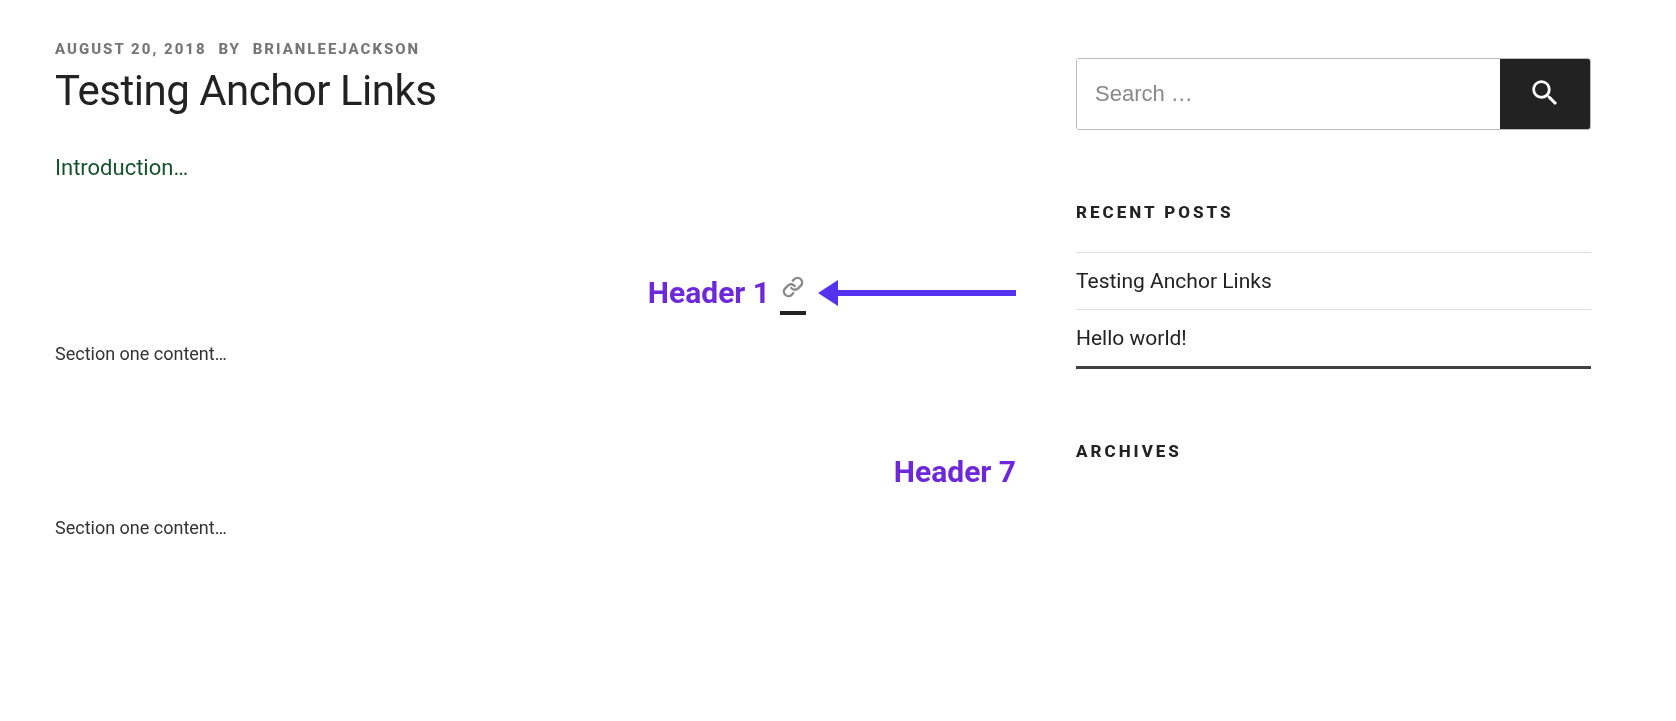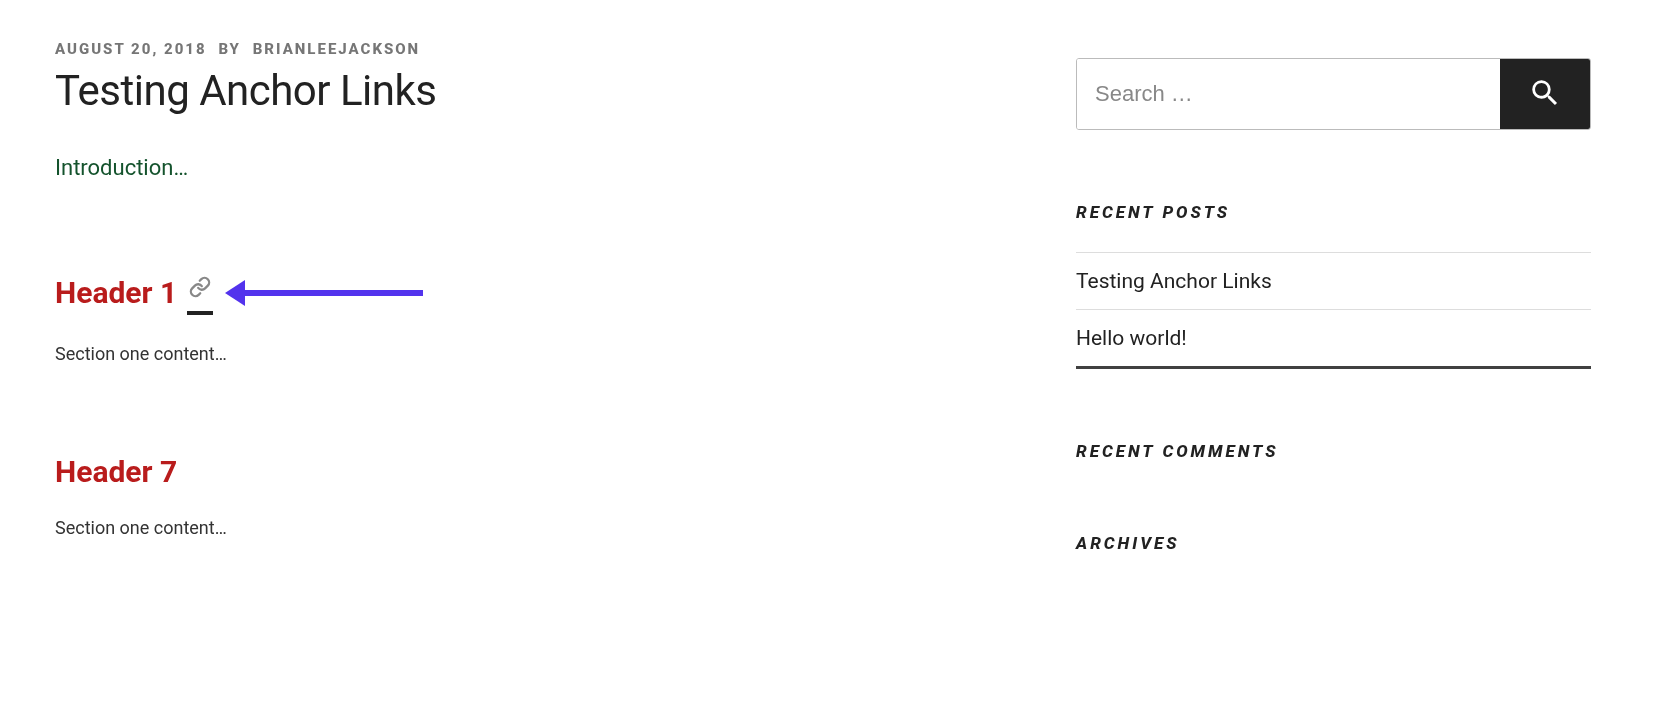--- a/index.html
+++ b/index.html
@@ -35,25 +35,26 @@
     margin: 8px 0 40px 0;
     letter-spacing: -0.5px;
   }
 
   p.body { font-size: 22px; color: #14532d; margin: 0 0 90px 0; }
   p.body2 { font-size: 18px; color: #333; margin: 28px 0 90px 0; }
 
   h2.section {
     font-size: 30px;
     font-weight: 700;
-    color: #b91c1c;
+    color: #6d28d9;
     margin: 0 0 0 0;
     display: flex;
     align-items: center;
     gap: 10px;
+    justify-content: flex-end;
   }
 
   .anchor-icon {
     display: inline-flex;
     flex-direction: column;
     align-items: center;
     text-decoration: none;
   }
   .anchor-icon svg { width: 22px; height: 22px; }
   .anchor-underline {
@@ -110,21 +111,20 @@
   }
   .search-btn svg { width: 34px; height: 34px; fill: #fff; }
 
   .widget-title {
     font-size: 17px;
     font-weight: 800;
     letter-spacing: 3px;
     color: #222;
     text-transform: uppercase;
     margin: 72px 0 30px 0;
-    font-style: italic;
   }
 
   ul.widget-list { list-style: none; padding: 0; margin: 0; }
   ul.widget-list li {
     border-top: 1px solid #ddd;
     padding: 16px 0;
     font-size: 21px;
     color: #222;
   }
   ul.widget-list li:last-child { border-bottom: 3px solid #404040; }
@@ -180,17 +180,16 @@
         </span>
       </button>
     </div>
 
     <h3 class="widget-title">RECENT POSTS</h3>
     <ul class="widget-list">
       <li><a href="#">Testing Anchor Links</a></li>
       <li><a href="#">Hello world!</a></li>
     </ul>
 
-    <h3 class="widget-title">RECENT COMMENTS</h3>
 
     <h3 class="widget-title">ARCHIVES</h3>
   </div>
 </div>
 
 </body></html>

